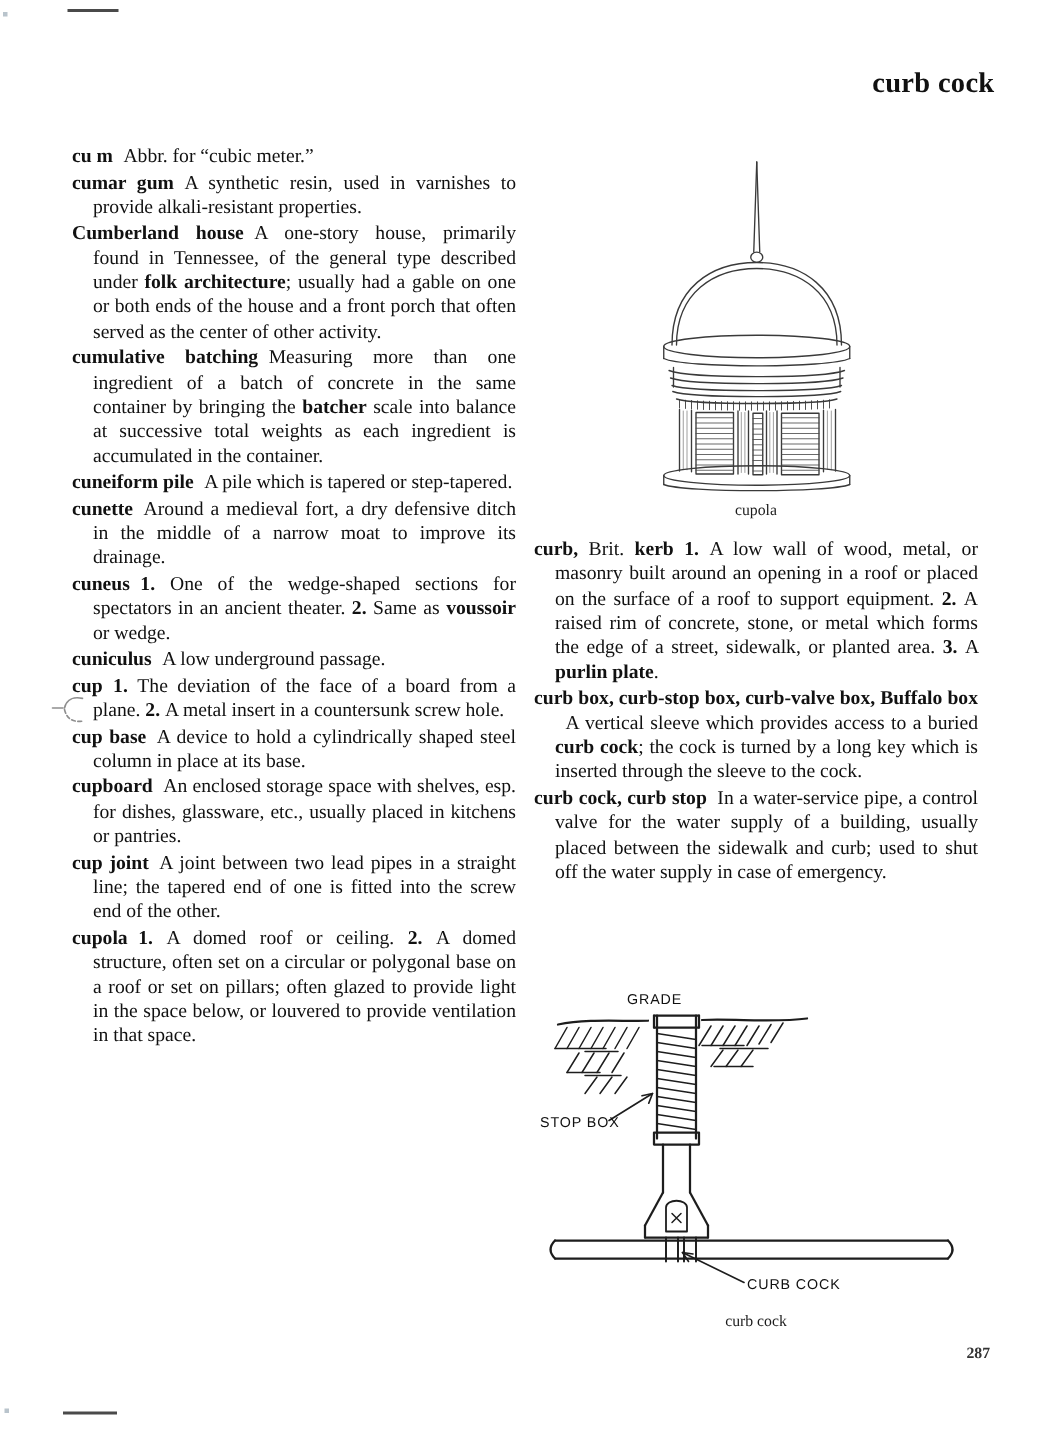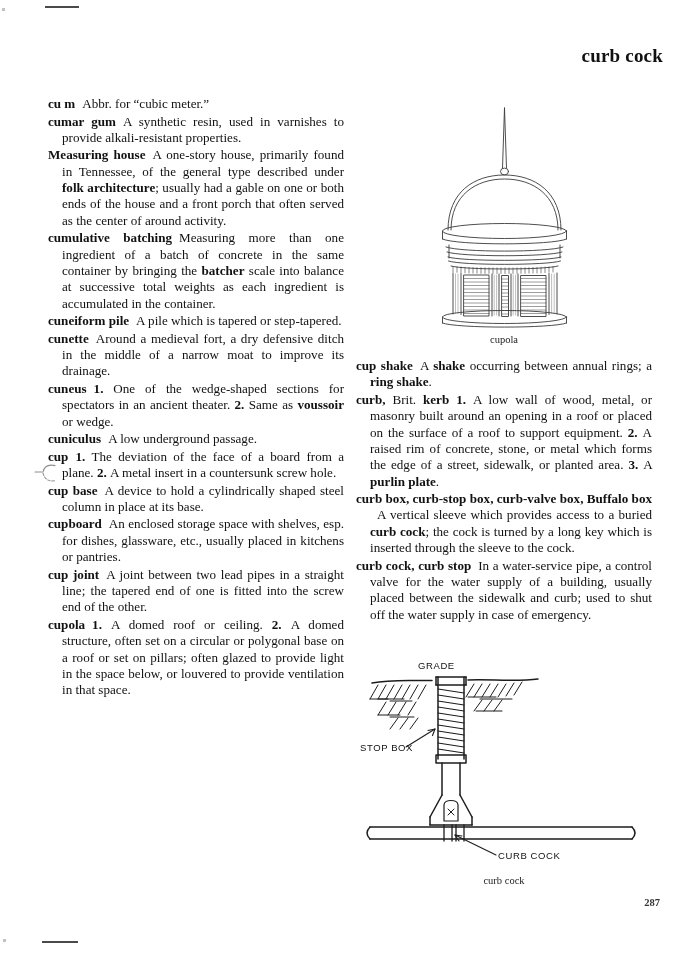--- a/index.html
+++ b/index.html
@@ -116,21 +116,21 @@
 
   <p class="entry">
     <span class="hw">cu m</span><span class="hw-after"></span><span>Abbr. for “cubic meter.”</span>
   </p>
 
   <p class="entry">
     <span class="hw">cumar gum</span><span class="hw-after"></span><span>A synthetic resin, used in varnishes to provide alkali-resistant properties.</span>
   </p>
 
   <p class="entry">
-    <span class="hw">Measuring house</span><span class="hw-after"></span><span>A one-story house, primarily found in Tennessee, of the general type described under </span><span class="b">folk architecture</span><span>; usually had a gable on one or both ends of the house and a front porch that often served as the center of around activity.</span>
+    <span class="hw">Cumberland house</span><span class="hw-after"></span><span>A one-story house, primarily found in Tennessee, of the general type described under </span><span class="b">folk architecture</span><span>; usually had a gable on one or both ends of the house and a front porch that often served as the center of other activity.</span>
   </p>
 
   <p class="entry">
     <span class="hw">cumulative batching</span><span class="hw-after"></span><span>Measuring more than one ingredient of a batch of concrete in the same container by bringing the </span><span class="b">batcher</span><span> scale into balance at successive total weights as each ingredient is accumulated in the container.</span>
   </p>
 
 
   <p class="entry">
     <span class="hw">cuneiform pile</span><span class="hw-after"></span><span>A pile which is tapered or step-tapered.</span>
   </p>
@@ -171,23 +171,20 @@
 </div>
 
 <svg id="pencil-mark" viewBox="0 0 40 44">
   <path d="M1 17 H8" stroke="#636363" stroke-width="1.1" fill="none" stroke-linecap="round"></path>
   <path d="M9 17 C10.5 10.5, 16 9.5, 21 10.6" stroke="#636363" stroke-width="1.1" fill="none" stroke-linecap="round"></path>
   <path d="M9 18 C10.5 24.5, 15 26.5, 20.5 25.8" stroke="#636363" stroke-width="1.1" fill="none" stroke-linecap="round" stroke-dasharray="2.5 1.8"></path>
 </svg>
 
 <div class="column" id="col-right" style="top:358px;">
 
-  <p class="entry">
-    <span class="hw">cup shake</span><span class="hw-after"></span><span>A </span><span class="b">shake</span><span> occurring between annual rings; a </span><span class="b">ring shake</span><span>.</span>
-  </p>
 
   <p class="entry">
     <span class="hw">curb,</span>
     <span class="it">Brit.</span>
     <span class="hw">kerb</span><span class="hw-after"></span><span class="sense">1.</span>&nbsp;<span>A low wall of wood, metal, or masonry built around an opening in a roof or placed on the surface of a roof to support equipment. </span><span class="sense">2.</span>&nbsp;<span>A raised rim of concrete, stone, or metal which forms the edge of a street, sidewalk, or planted area. </span><span class="sense">3.</span>&nbsp;<span>A </span><span class="b">purlin plate</span><span>.</span>
   </p>
 
   <p class="entry">
     <span class="hw">curb box, curb-stop box, curb-valve box, Buffalo box</span><span class="hw-after"></span><span>A vertical sleeve which provides access to a buried </span><span class="b">curb cock</span><span>; the cock is turned by a long key which is inserted through the sleeve to the cock.</span>
   </p>

